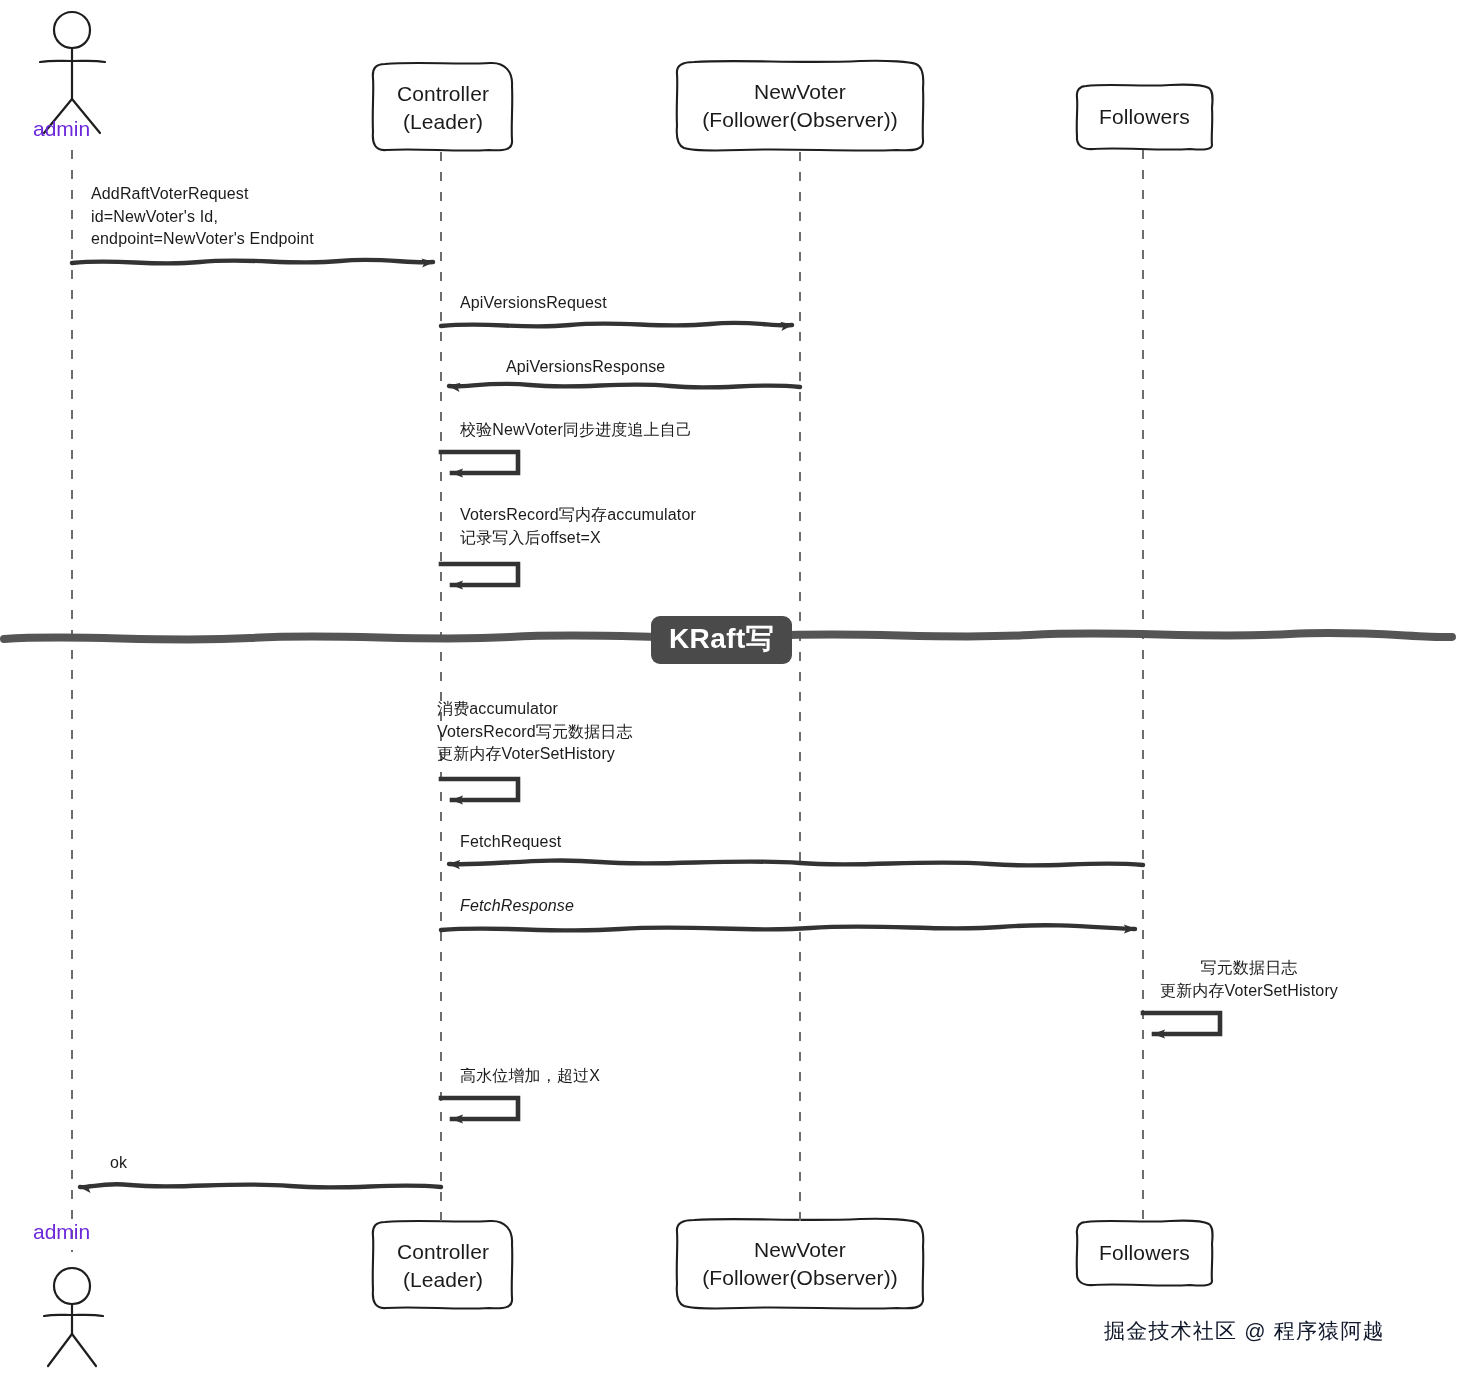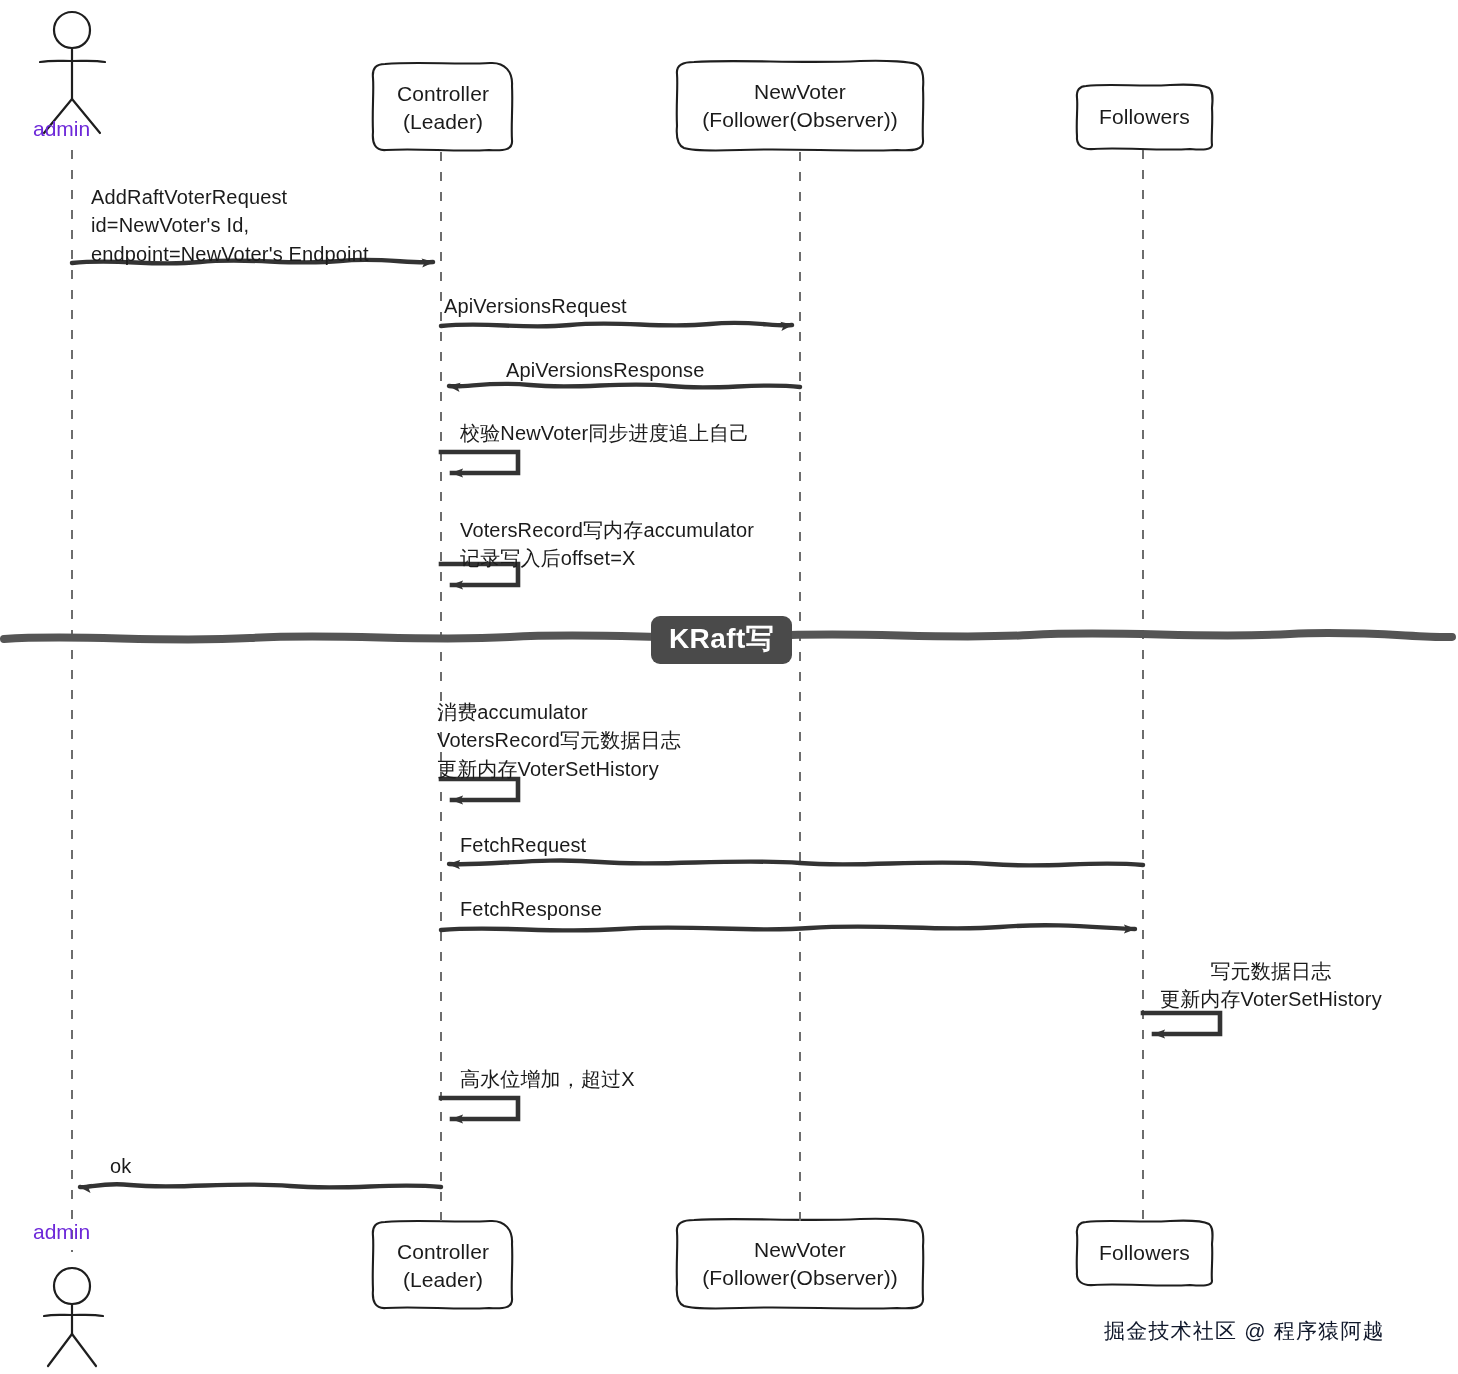--- a/index.html
+++ b/index.html
@@ -39,21 +39,21 @@
   }
   .actor-label {
     position: absolute;
     font-size: 21px;
     color: #6d28d9;
     white-space: nowrap;
   }
   
   .msg-label {
     position: absolute;
-    font-size: 20px;
+    font-size: 16px;
     line-height: 1.42;
     color: #1b1b1b;
     white-space: pre-line;
     letter-spacing: 0.15px;
   }
   .divider-badge {
     position: absolute;
     background: #4a4a4a;
     color: #ffffff;
     font-weight: bold;
@@ -200,36 +200,36 @@
   <div class="pbox-label" style="left:373px; top:1238px; width:140px;">Controller
 (Leader)</div>
   <div class="pbox-label" style="left:677px; top:1236px; width:246px;">NewVoter
 (Follower(Observer))</div>
   <div class="pbox-label" style="left:1077px; top:1239px; width:135px;">Followers</div>
 
   <div class="msg-label" style="left:91px; top:183px;">AddRaftVoterRequest
 id=NewVoter's Id,
 endpoint=NewVoter's Endpoint</div>
 
-  <div class="msg-label" style="left:444px; top:292px;">ApiVersionsRequest</div>
+  <div class="msg-label" style="left:460px; top:292px;">ApiVersionsRequest</div>
 
   <div class="msg-label" style="left:506px; top:356px;">ApiVersionsResponse</div>
 
   <div class="msg-label" style="left:460px; top:419px;">校验NewVoter同步进度追上自己</div>
 
-  <div class="msg-label" style="left:460px; top:516px;">VotersRecord写内存accumulator
+  <div class="msg-label" style="left:460px; top:504px;">VotersRecord写内存accumulator
 记录写入后offset=X</div>
 
   <div class="msg-label" style="left:437px; top:698px;">消费accumulator
 VotersRecord写元数据日志
 更新内存VoterSetHistory</div>
 
   <div class="msg-label" style="left:460px; top:831px;">FetchRequest</div>
 
-  <div class="msg-label" style="left:460px; top:895px;">FetchResponse</div>
+  <div class="msg-label" style="left:460px; top:895px;font-style:italic;">FetchResponse</div>
 
   <div class="msg-label" style="left:1160px; top:957px;text-align:center;">写元数据日志
 更新内存VoterSetHistory</div>
 
   <div class="msg-label" style="left:460px; top:1065px;">高水位增加，超过X</div>
 
   <div class="msg-label" style="left:110px; top:1152px;">ok</div>
 
   <div class="divider-badge" style="left:651px; top:616px;">KRaft写</div>
 

